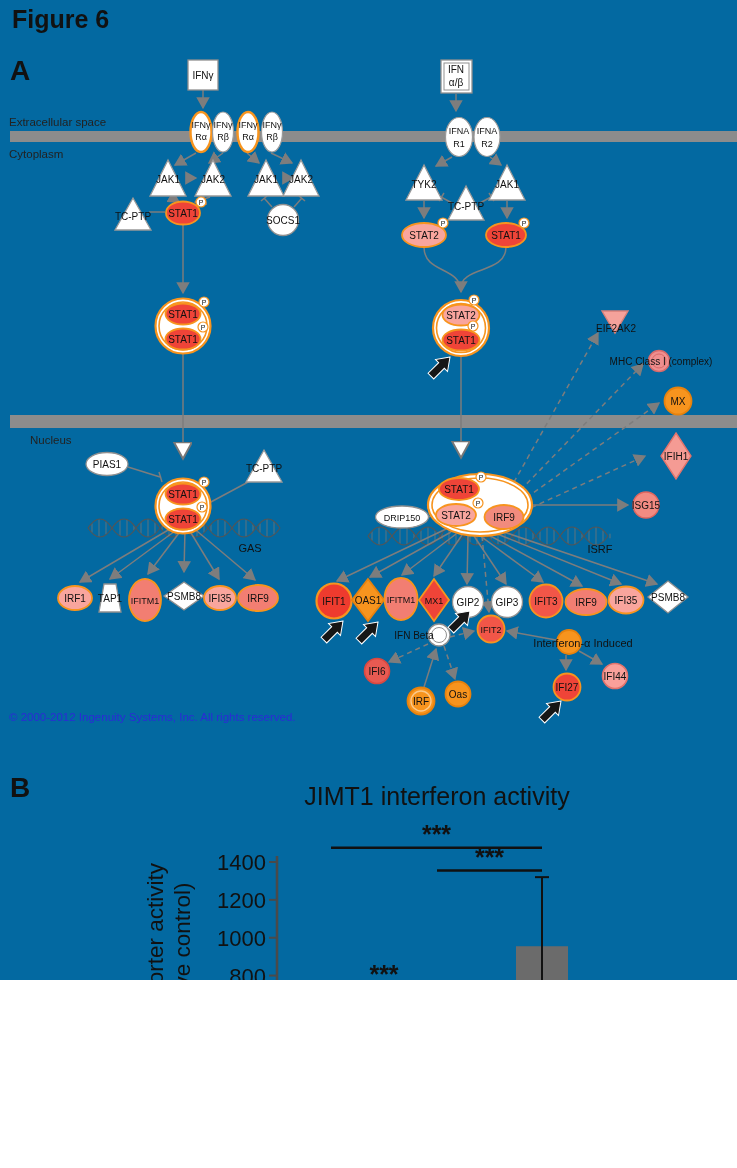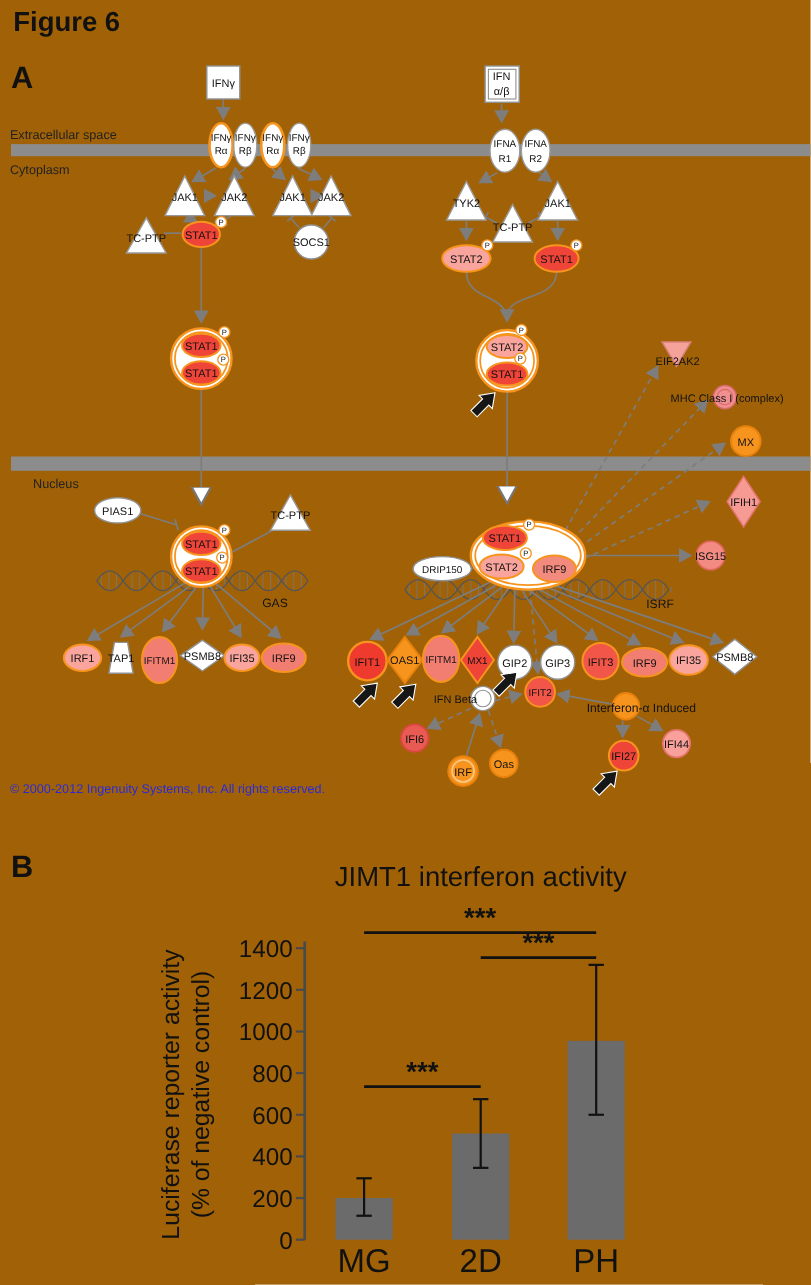--- a/index.html
+++ b/index.html
@@ -1,16 +1,16 @@
 <!DOCTYPE html>
 <html><head>
 <meta charset="utf-8">
 <style>
   html,body{margin:0;padding:0;background:#fff;}
-  #page{position:relative;width:737px;height:1168px;background:#a16207;overflow:hidden;}
+  #page{position:relative;width:737px;height:980px;background:#0369a1;overflow:hidden;}
   svg{display:block;}
   text{font-family:"Liberation Sans","DejaVu Sans",sans-serif;fill:#111;}
   .tc{text-anchor:middle;}
   .hd{font-weight:bold;font-size:25px;}
   .hdAB{font-weight:bold;font-size:28px;}
   .cmp{font-size:11.5px;fill:#222;}
   .lbl{font-size:10px;}
   .lbl9{font-size:9px;}
   .lbl11{font-size:11px;}
   .cpr{font-size:11.5px;fill:#2b2bd5;}

